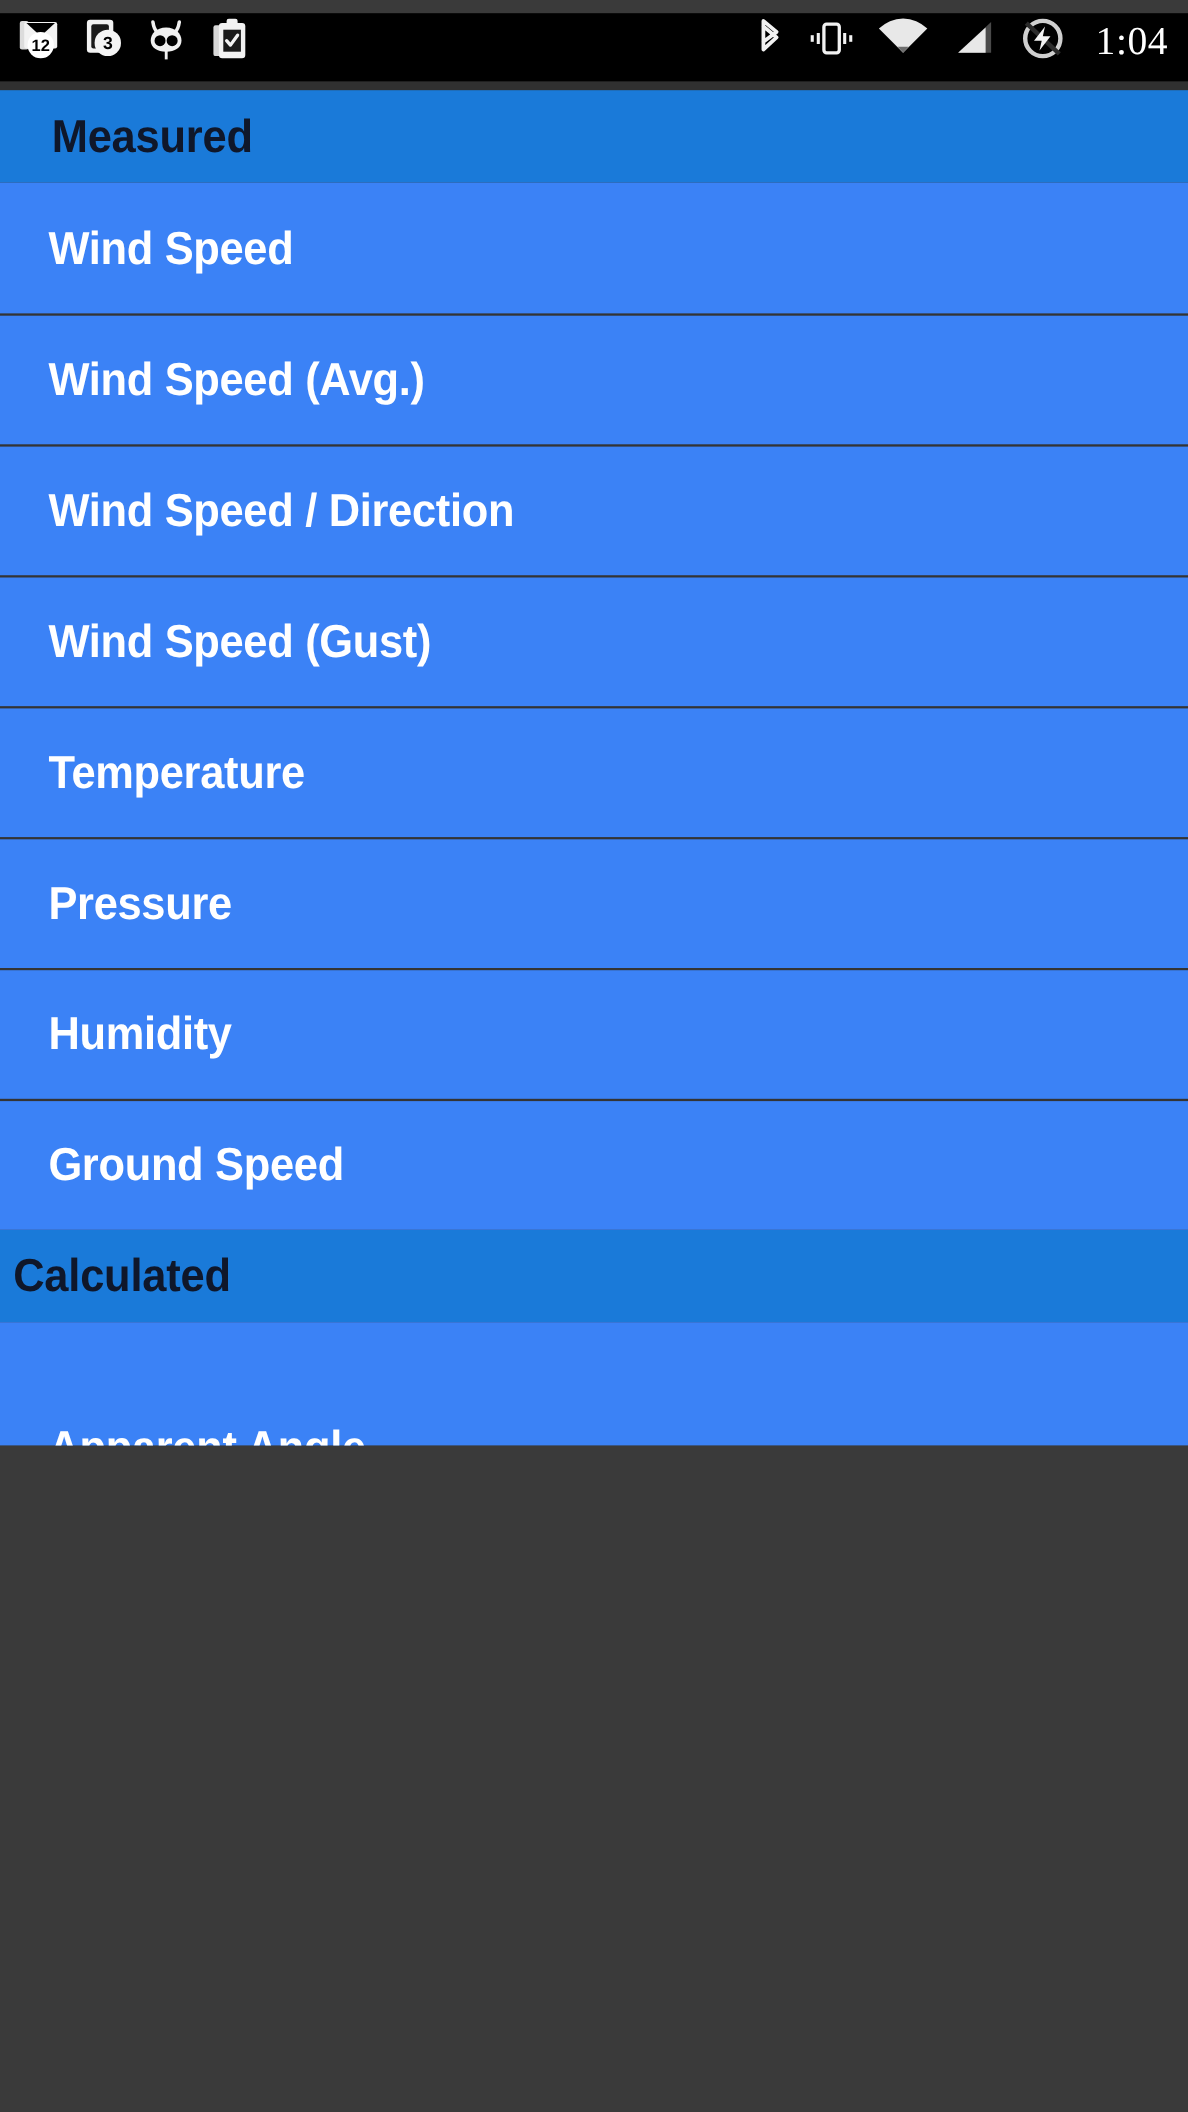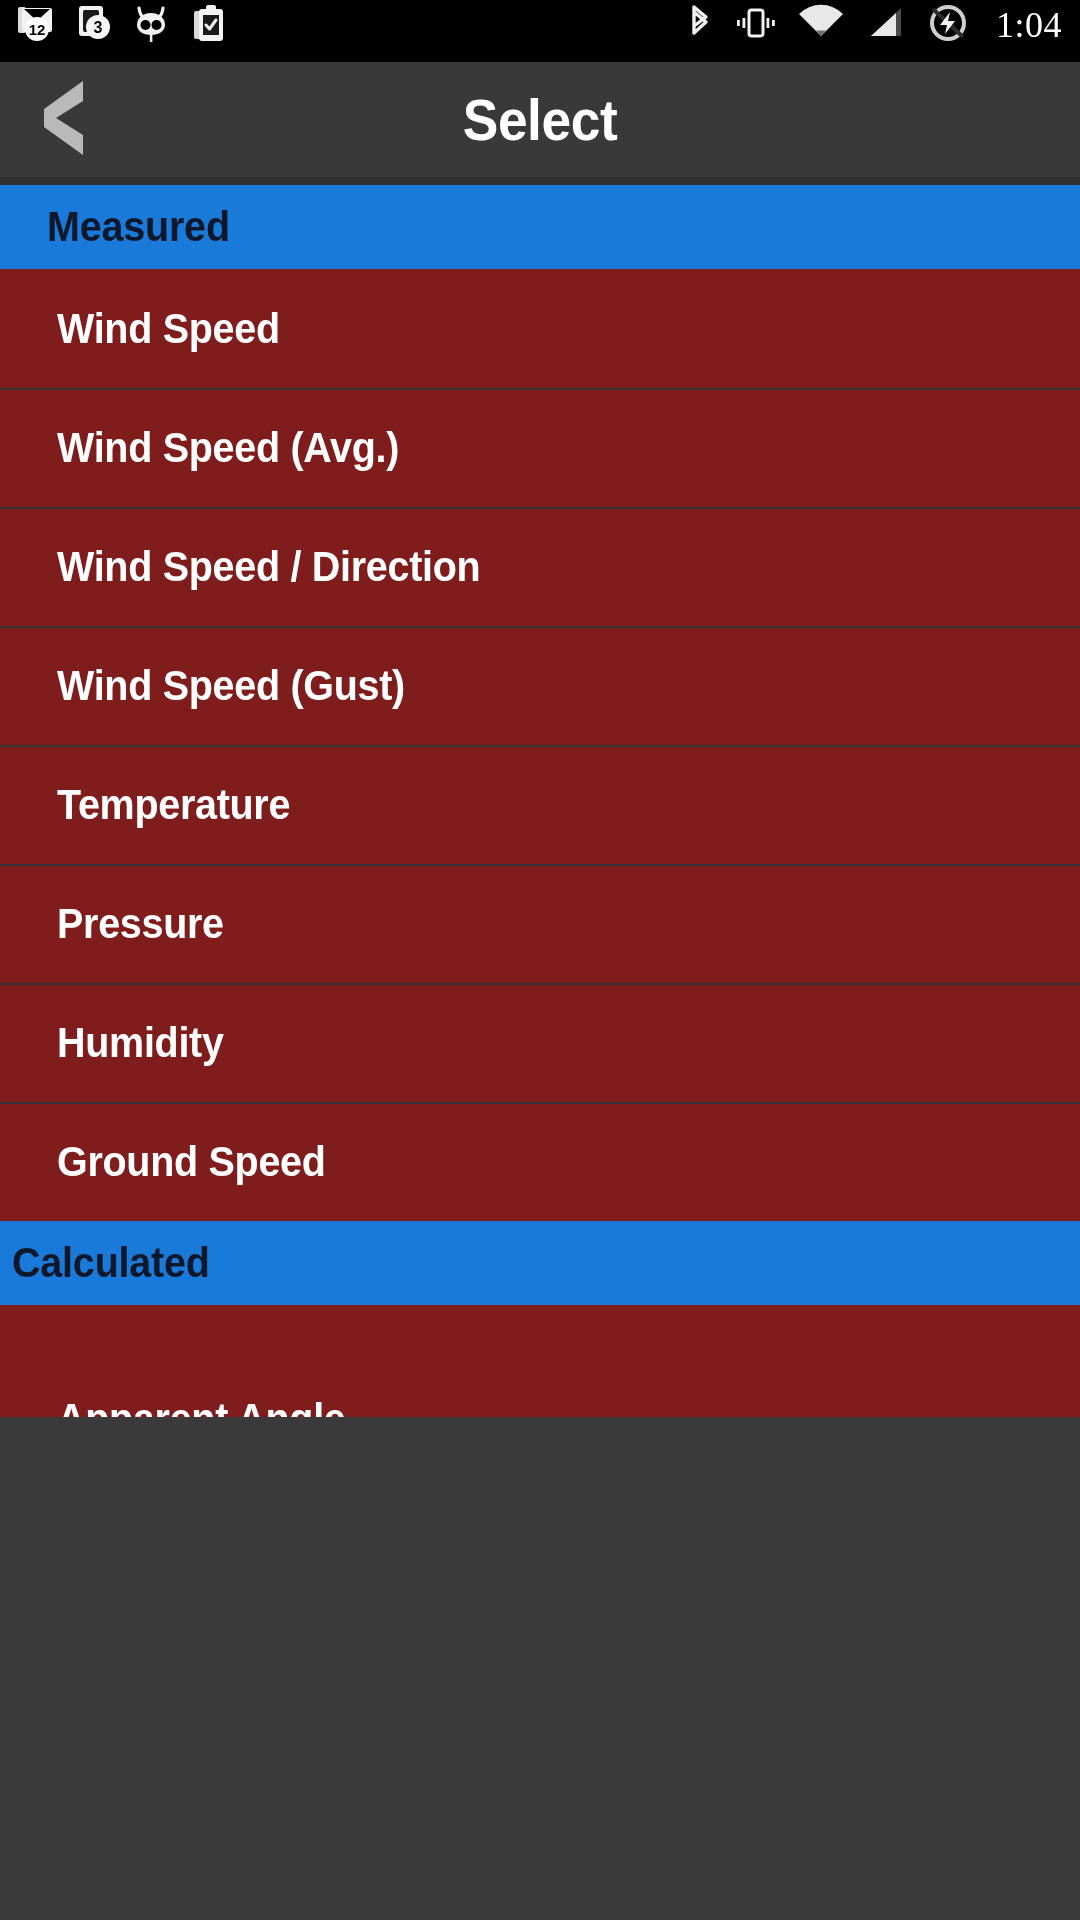--- a/index.html
+++ b/index.html
@@ -12,20 +12,21 @@
   }
   #screen { position:relative; width:1080px; height:1920px; background:#3a3a3a; overflow:hidden; }
 
   
   #status-bar {
     position:relative;
     height:62px; width:100%;
     background:#000;
     display:flex; align-items:center;
     padding:0 18px 12px 14px;
+    margin-top:12px;
   }
   .sb-left { display:flex; align-items:center; gap:16px; }
   .sb-right { display:flex; align-items:center; gap:17px; margin-left:auto; }
   .sb-ico { display:block; }
   #status-clock {
     color:#fff; font-size:36px; font-weight:400;
     letter-spacing:0.5px; line-height:1; margin-left:9px;
     font-family:Liberation Serif, serif;
   }
 
@@ -65,22 +66,22 @@
     font-weight:bold;
     letter-spacing:-0.2px;
     transform-origin:left center;
   }
   .section-header span { transform:scaleX(0.94); transform-origin:left center; display:inline-block; }
 
   .list-row {
     position:relative;
     width:100%; height:119px;
     display:flex; align-items:center;
-    padding-left:57px;
-    background:#7f1d1d;
+    padding-left:44px;
+    background:#3b82f6;
     cursor:pointer;
   }
   .list-row + .list-row::before,
   .list-row.div-top::before {
     content:"";
     position:absolute; top:0; left:0; right:0;
     height:2px;
     background:#343434;
   }
   .row-label {
@@ -182,30 +183,20 @@
           <circle cx="22" cy="22" r="16" fill="none" stroke="#cfcfcf" stroke-width="4"></circle>
           <path d="M7 8 L37 36" stroke="#2b2b2b" stroke-width="4"></path>
           <path d="M24 11 L14 24 L21 24 L19 33 L29 20 L22 20 Z" fill="#f2f2f2"></path>
         </svg>
       </span>
 
       <span id="status-clock">1:04</span>
     </div>
   </div>
 
-  <div id="app-bar">
-    <div id="back-button">
-      <span>
-        <svg width="78" height="86" viewBox="0 0 78 86">
-          <path d="M57 6 L57 26 L30 43 L57 60 L57 80 L18 52 L18 34 Z" fill="#b9b9b9"></path>
-        </svg>
-      </span>
-    </div>
-    <div id="page-title">Select</div>
-  </div>
   <div id="app-bar-gap"></div>
 
   <div id="option-list">
 
     <div class="section-header" style="background:#1a7ad9;">
       <span>Measured</span>
     </div>
 
     <div class="list-row">
       <span class="row-label">Wind Speed</span>

